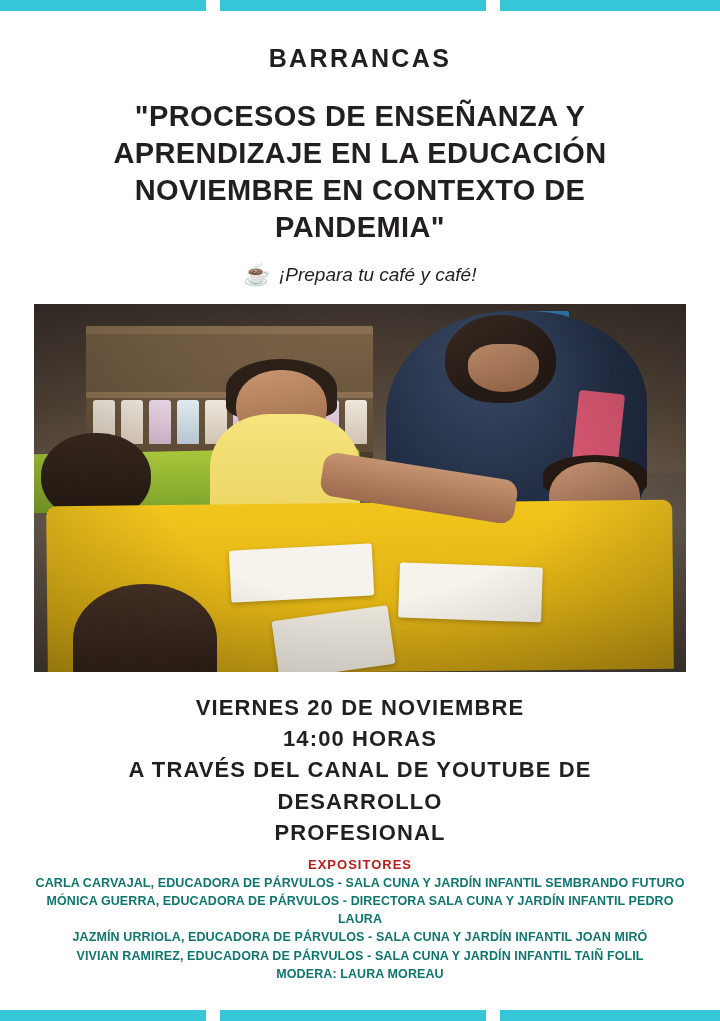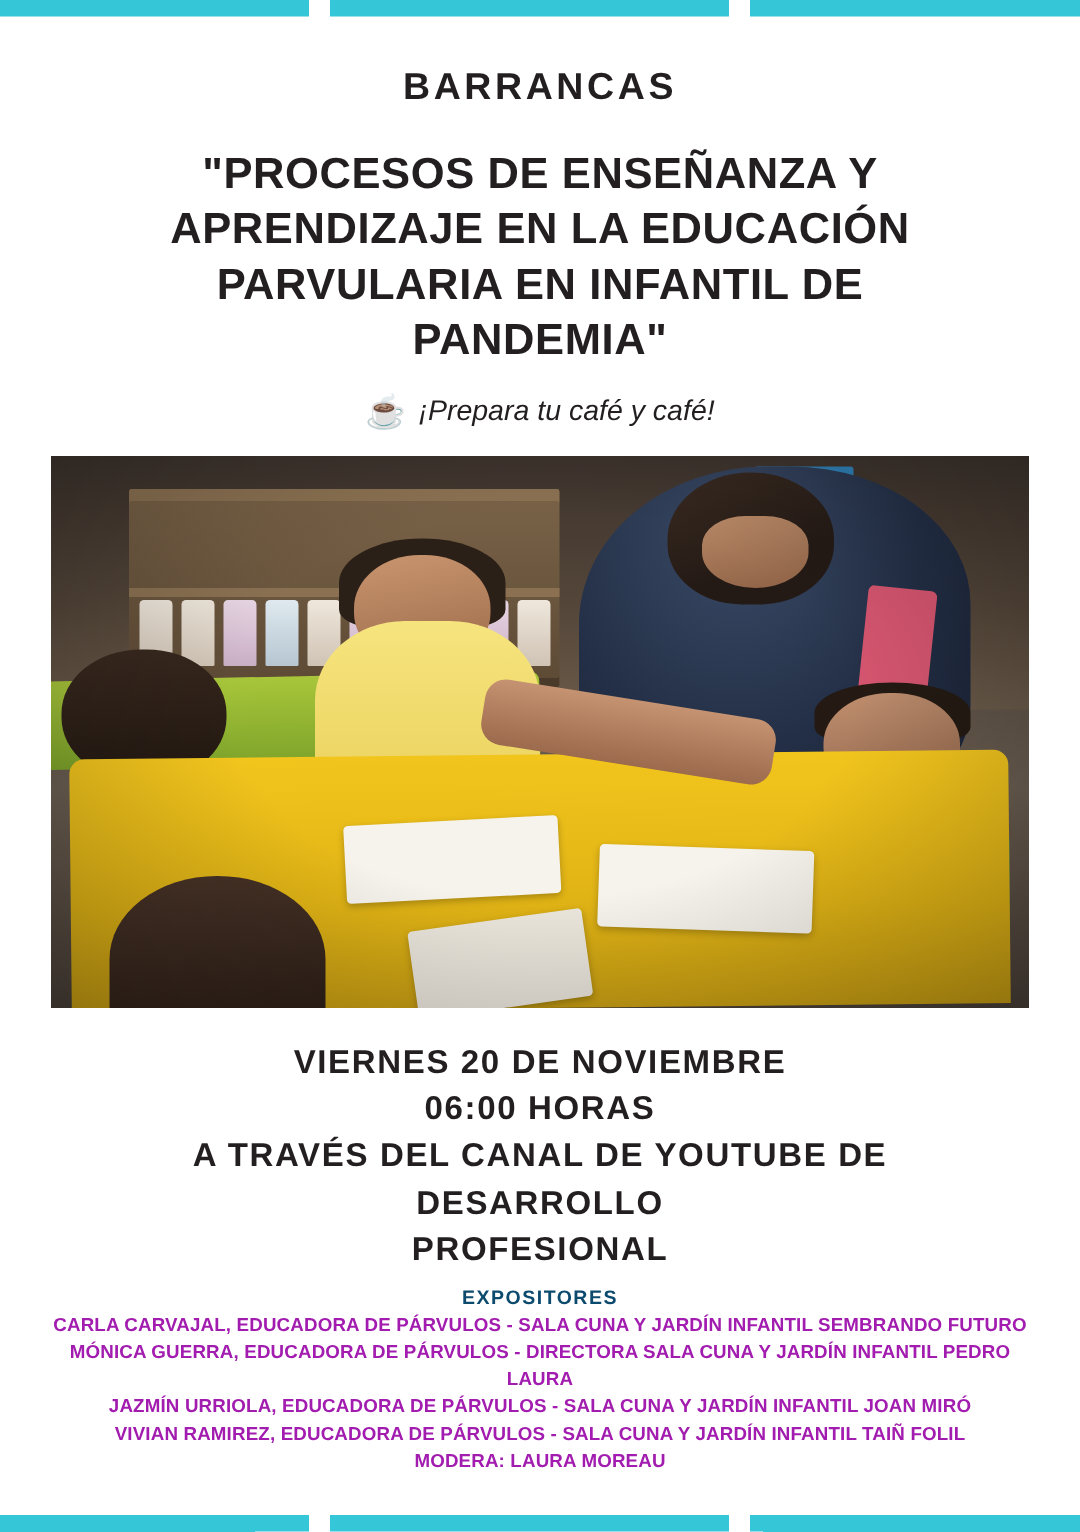--- a/index.html
+++ b/index.html
@@ -293,29 +293,29 @@
     color: #231f20;
     padding: 0 22px;
   }
   .event-lines span { display: block; }
 
   .expositores-head {
     margin-top: 9px;
     font-size: 13px;
     font-weight: bold;
     letter-spacing: 1px;
-    color: #0c4a6e;
+    color: #b91c1c;
   }
   .expositores-list {
     margin-top: 2px;
     font-size: 12.5px;
     font-weight: bold;
     line-height: 1.45;
     letter-spacing: .1px;
-    color: #a21caf;
+    color: #0f766e;
   }
   .expositores-list span { display: block; }
 </style>
 </head>
 <body>
 
 <div class="poster">
 
   <div class="bar-row top">
     <div class="bar-seg" style="width:206px"></div>
@@ -327,21 +327,21 @@
 
   <div class="content">
 
     <div class="series-title">
       <span class="line2">BARRANCAS</span>
     </div>
 
     <div class="main-title">
       <span>"PROCESOS DE ENSEÑANZA Y</span>
       <span>APRENDIZAJE EN LA EDUCACIÓN</span>
-      <span>PARVULARIA EN INFANTIL DE</span>
+      <span>NOVIEMBRE EN CONTEXTO DE</span>
       <span>PANDEMIA"</span>
     </div>
 
     <div class="invite">
       <span class="coffee">☕</span>
       <span>¡Prepara tu café y café!</span>
     </div>
 
     <div class="photo-wrap">
       <div class="photo">
@@ -379,21 +379,21 @@
         <div class="ph-paper p1"></div>
         <div class="ph-paper p2"></div>
         <div class="ph-boy-front"></div>
         <div class="ph-paper p3"></div>
         <div class="ph-vignette"></div>
       </div>
     </div>
 
     <div class="event-lines">
       <span>VIERNES 20 DE NOVIEMBRE</span>
-      <span>06:00 HORAS</span>
+      <span>14:00 HORAS</span>
       <span>A TRAVÉS DEL CANAL DE YOUTUBE DE DESARROLLO</span>
       <span>PROFESIONAL</span>
     </div>
 
     <div class="expositores-head">EXPOSITORES</div>
 
     <div class="expositores-list">
       <span>CARLA CARVAJAL, EDUCADORA DE PÁRVULOS - SALA CUNA Y JARDÍN INFANTIL SEMBRANDO FUTURO</span>
       <span>MÓNICA GUERRA, EDUCADORA DE PÁRVULOS - DIRECTORA SALA CUNA Y JARDÍN INFANTIL PEDRO LAURA</span>
       <span>JAZMÍN URRIOLA, EDUCADORA DE PÁRVULOS - SALA CUNA Y JARDÍN INFANTIL JOAN MIRÓ</span>

